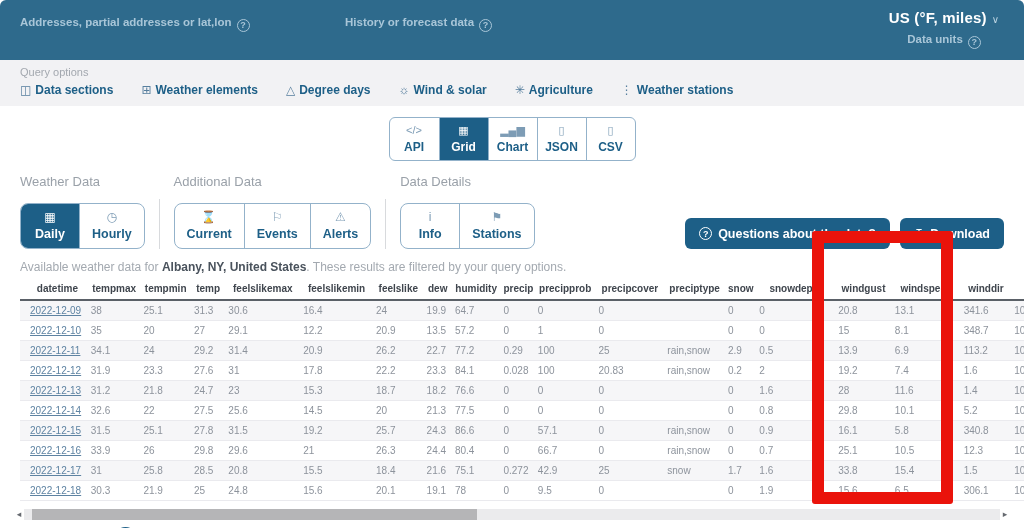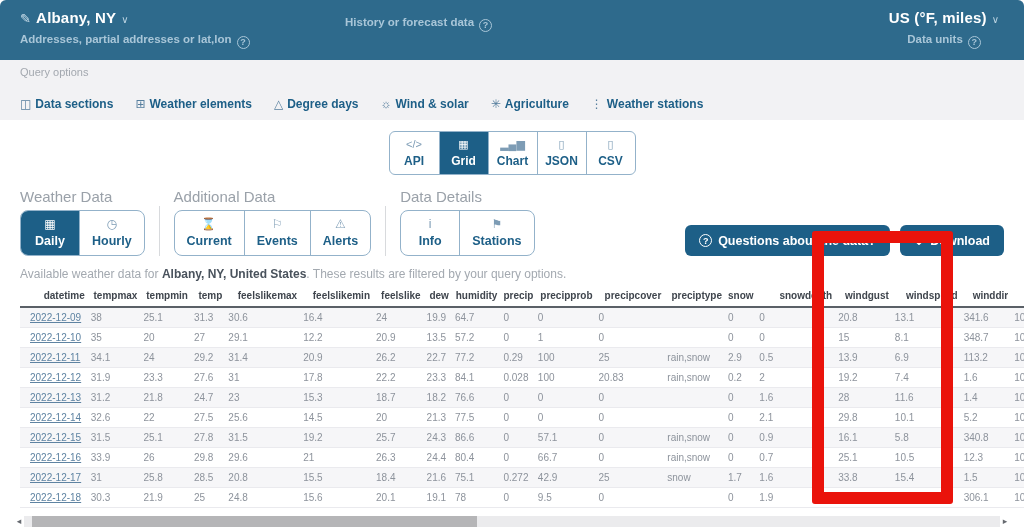--- a/index.html
+++ b/index.html
@@ -16,38 +16,38 @@
   .g-right { left:878px; width:132px; text-align:center; }
   .ticon { color:#cfe2ee; font-weight:normal; margin-right:5px; font-size:13px; }
   .chev { font-size:10px; color:#bcd4e2; margin-left:5px; font-weight:normal; }
   .dsep { margin:0 6px; color:#cfe2ee; font-weight:normal; }
   .q { display:inline-flex; align-items:center; justify-content:center; width:13px; height:13px;
        border:1px solid currentColor; border-radius:50%; font-size:9px; margin-left:5px; vertical-align:-2px; }
 
   
   .queryband { background:#f2f2f4; padding:6px 4px 9px 20px; }
   .qo-label { font-size:11px; color:#a3a8af; }
-  .qo-links { margin-top:19px; display:flex; gap:22px; }
+  .qo-links { margin-top:5px; display:flex; gap:28px; }
   .qo-link { font-size:12px; font-weight:bold; color:#1d5f87; cursor:pointer; white-space:nowrap; }
   .qo-link .ic { font-weight:normal; color:#577f9e; margin-right:4px; font-size:12px; }
 
   
   .tabswrap { display:flex; justify-content:center; margin-top:11px; }
   .tabs { display:inline-flex; border:1px solid #93b2ca; border-radius:6px; overflow:hidden; background:#fff; }
   .tab { width:49px; padding:5px 4px 6px 4px; text-align:center; cursor:pointer; border-left:1px solid #93b2ca; }
   .tab:first-child { border-left:none; }
   .tab .ti { display:block; font-size:11px; color:#7d9cb5; height:15px; line-height:15px; }
   .tab .tl { display:block; font-size:12px; font-weight:bold; color:#1d5f87; margin-top:2px; }
   .tab.active { background:#1d5f87; }
   .tab.active .ti, .tab.active .tl { color:#fff; }
 
   
   .controls { display:flex; align-items:flex-end; padding:0 20px; margin-top:13px; }
   .cgroup { margin-right:14px; }
-  .cg-label { font-size:15px; color:#9aa1a9; margin-bottom:5px; }
+  .cg-label { font-size:13px; color:#9aa1a9; margin-bottom:14px; }
   .btngroup { display:inline-flex; border:1px solid #93b2ca; border-radius:8px; overflow:hidden; background:#fff; }
   .gbtn { min-width:58px; padding:6px 12px 7px 12px; text-align:center; cursor:pointer; border-left:1px solid #93b2ca; }
   .gbtn:first-child { border-left:none; }
   .gbtn .ti { display:block; font-size:12px; color:#7d9cb5; height:15px; line-height:15px; }
   .gbtn .tl { display:block; font-size:12.5px; font-weight:bold; color:#1d5f87; margin-top:2px; }
   .gbtn.active { background:#1d5f87; }
   .gbtn.active .ti, .gbtn.active .tl { color:#fff; }
   .vsep { width:1px; height:50px; background:#d8dadd; margin:0 14px 0 0; }
   .actions { margin-left:auto; display:flex; gap:10px; }
   .abtn { display:inline-flex; align-items:center; gap:6px; background:#1d5f87; color:#fff;
@@ -55,21 +55,21 @@
   .abtn .q { margin-left:0; }
   .abtn .ic { font-weight:normal; }
 
   
   .avail { padding:0 20px; margin-top:11px; font-size:12px; color:#a3a9b0; }
   .avail b { color:#49525c; }
 
   
   .tablewrap { margin-top:3px; padding-left:20px; width:1024px; overflow:hidden; }
   table.grid { border-collapse:collapse; table-layout:fixed; width:1055px; }
-  table.grid th { font-size:10px; font-weight:bold; color:#3f454d; text-align:right;
+  table.grid th { font-size:10px; font-weight:bold; color:#3f454d; text-align:center;
                   padding:6px 6px 5px 0; border-bottom:2px solid #5a6067; white-space:nowrap; overflow:visible; }
   table.grid td { font-size:10px; color:#8d939c; padding:4px 6px 4px 0; border-bottom:1px solid #eaeaee;
                   white-space:nowrap; overflow:visible; }
   table.grid th:first-child, table.grid td:first-child { padding-left:10px; }
   table.grid tbody tr:nth-child(odd) { background:#f6f6f8; }
   table.grid a { color:#5e83a2; text-decoration:underline; }
   col.c1{width:70px} col.c2{width:52px} col.c3{width:50px} col.c4{width:34px} col.c5{width:74px}
   col.c6{width:72px} col.c7{width:50px} col.c8{width:28px} col.c9{width:48px} col.c10{width:34px}
   col.c11{width:60px} col.c12{width:68px} col.c13{width:60px} col.c14{width:31px} col.c15{width:78px}
   col.c16{width:56px} col.c17{width:68px} col.c18{width:50px} col.c19{width:60px}
@@ -95,23 +95,20 @@
   .switchlink { display:inline-flex; align-items:center; gap:6px; color:#1d5f87; font-weight:bold; font-size:12.5px; cursor:pointer; margin-left:4px; }
   .switchlink .ic { font-weight:normal; font-size:12px; transform:rotate(90deg); display:inline-block; }
 </style>
 </head>
 <body>
 
 <div class="page">
 
   <div class="topbar">
     <div class="group g-left">
-      <div class="tb-title">
-        <span class="ticon">✎</span><span>Albany, NY</span><span class="chev">∨</span>
-      </div>
       <div class="tb-sub">
         <span>Addresses, partial addresses or lat,lon</span><span class="q">?</span>
       </div>
     </div>
 
     <div class="group g-mid">
       <div class="tb-sub">
         <span>History or forecast data</span><span class="q">?</span>
       </div>
     </div>
@@ -385,21 +382,21 @@
             <td>25.6</td>
             <td>14.5</td>
             <td>20</td>
             <td>21.3</td>
             <td>77.5</td>
             <td>0</td>
             <td>0</td>
             <td>0</td>
             <td></td>
             <td>0</td>
-            <td>2.1</td>
+            <td>0.8</td>
             <td>29.8</td>
             <td>10.1</td>
             <td>5.2</td>
             <td>10</td>
           </tr>
           <tr>
             <td><a href="#">2022-12-15</a></td>
             <td>31.5</td>
             <td>25.1</td>
             <td>27.8</td>

